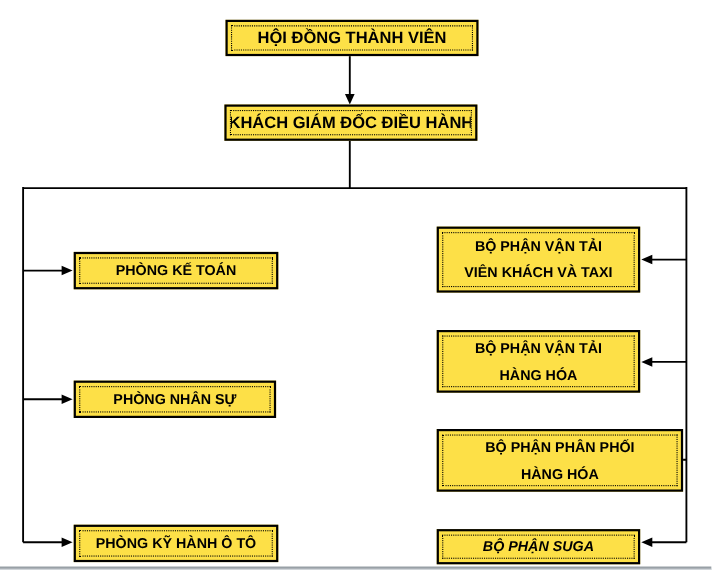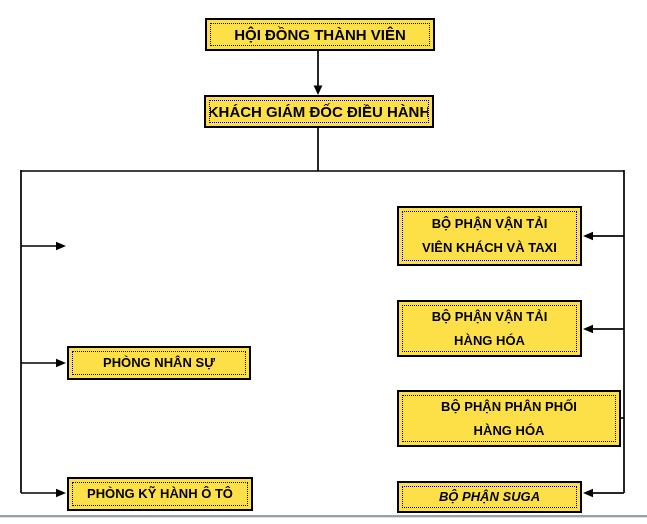--- a/index.html
+++ b/index.html
@@ -100,20 +100,25 @@
       <span>HỘI ĐỒNG THÀNH VIÊN</span>
     </div>
   </div>
 
   <div class="node top n-exec">
     <div class="node-inner">
       <span>KHÁCH GIÁM ĐỐC ĐIỀU HÀNH</span>
     </div>
   </div>
 
+  <div class="node n-l0">
+    <div class="node-inner">
+      <span>PHÒNG KẾ TOÁN</span>
+    </div>
+  </div>
 
   <div class="node n-l1">
     <div class="node-inner">
       <span>PHÒNG NHÂN SỰ</span>
     </div>
   </div>
 
   <div class="node n-l2">
     <div class="node-inner">
       <span>PHÒNG KỸ HÀNH Ô TÔ</span>

